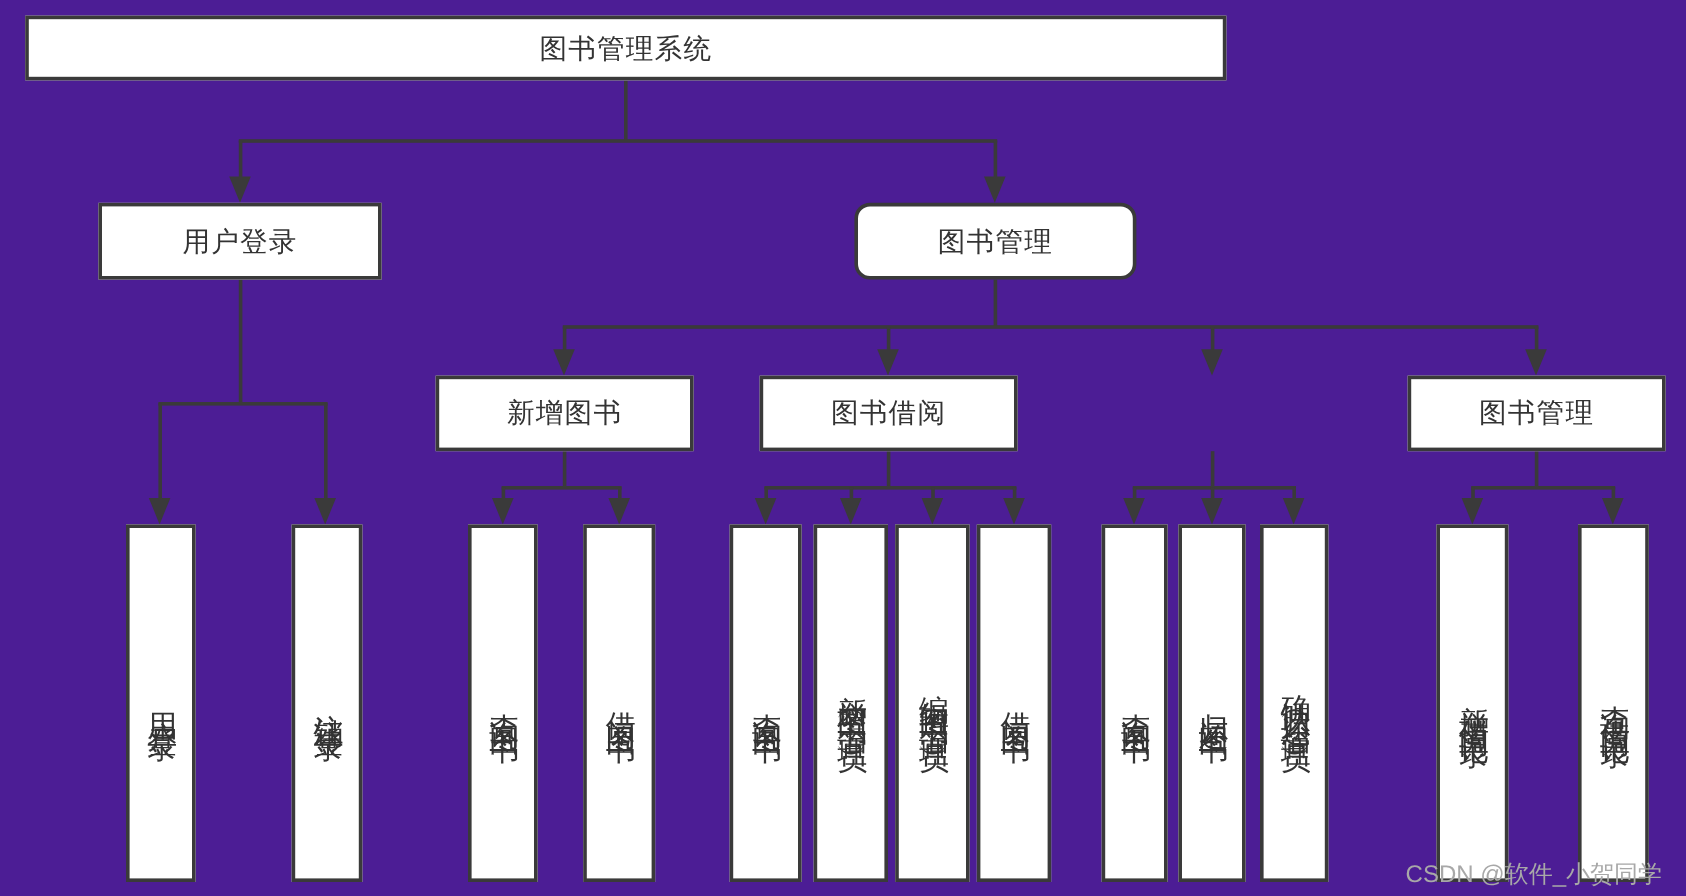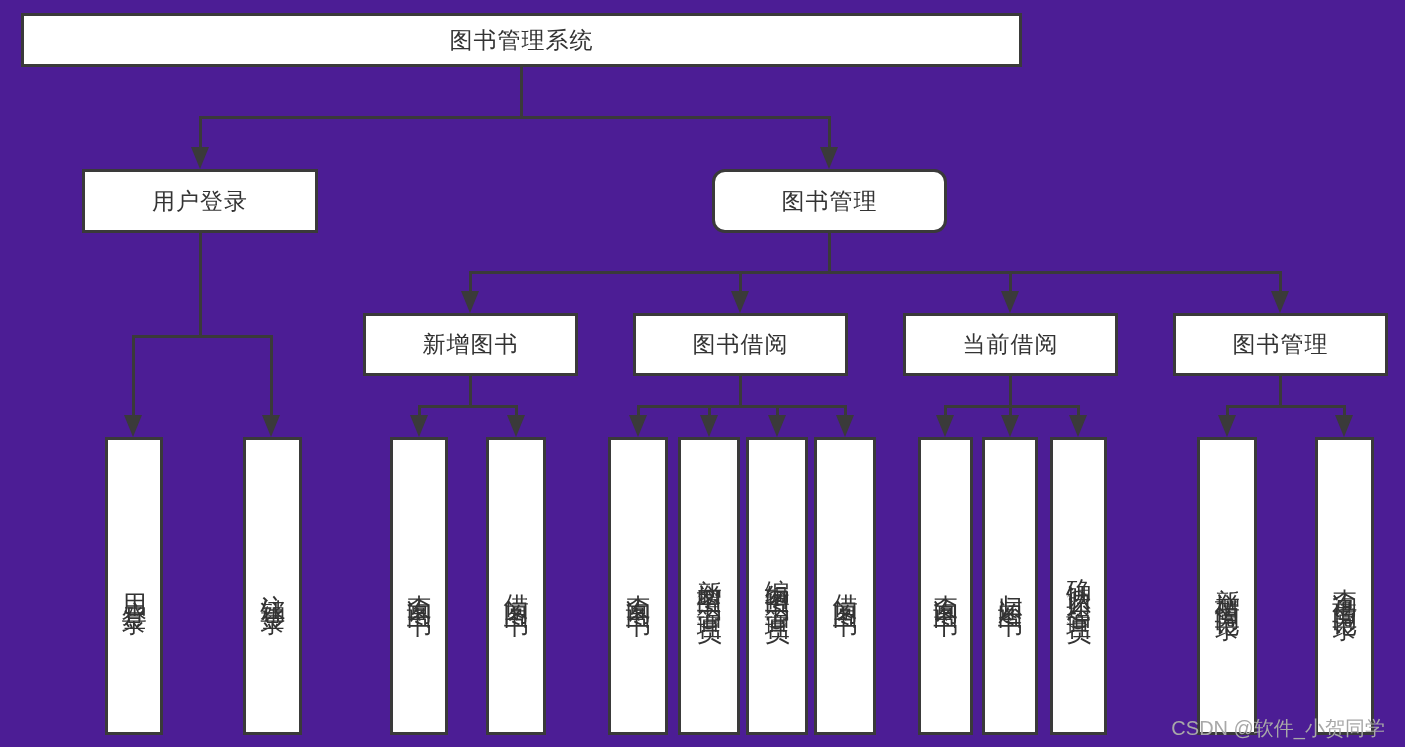--- a/index.html
+++ b/index.html
@@ -68,23 +68,20 @@
   </div>
   <div class="node" style="left:712px;top:169px;width:235px;height:64px;border-radius:13px;">
     <span class="hlabel">图书管理</span>
   </div>
 
   <div class="node" style="left:363px;top:313px;width:215px;height:63px;">
     <span class="hlabel">新增图书</span>
   </div>
   <div class="node" style="left:633px;top:313px;width:215px;height:63px;">
     <span class="hlabel">图书借阅</span>
-  </div>
-  <div class="node" style="left:903px;top:313px;width:215px;height:63px;">
-    <span class="hlabel">当前借阅</span>
   </div>
   <div class="node" style="left:1173px;top:313px;width:215px;height:63px;">
     <span class="hlabel">图书管理</span>
   </div>
 
   <div class="node" style="left:105px;top:437px;width:58px;height:298px;">
     <span class="vlabel">用户登录</span>
   </div>
   <div class="node" style="left:243px;top:437px;width:59px;height:298px;">
     <span class="vlabel">注销登录</span>

